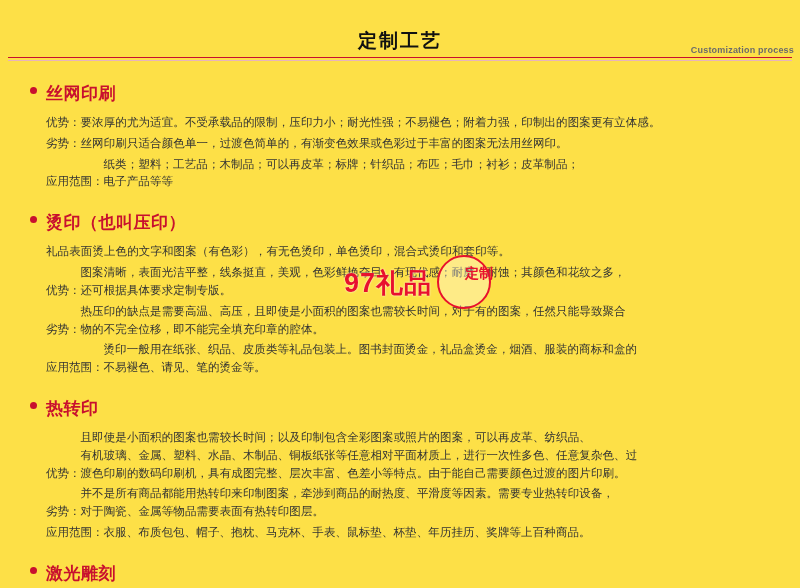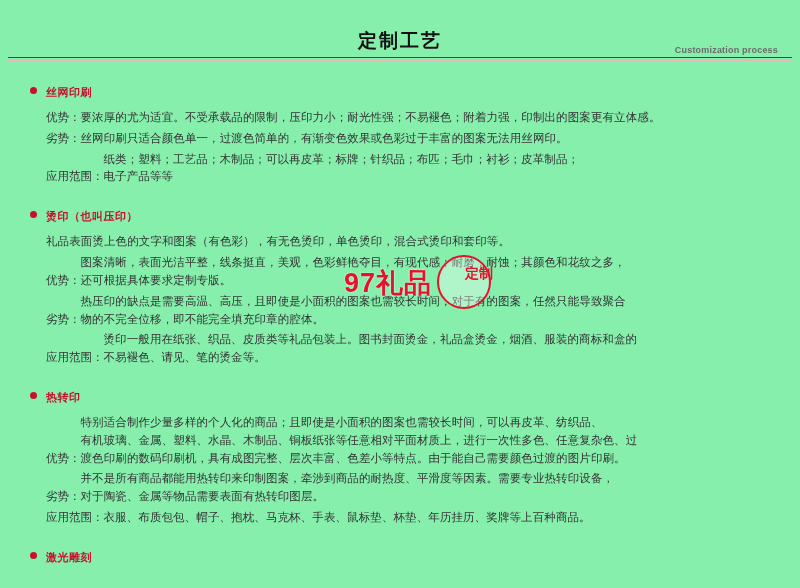--- a/index.html
+++ b/index.html
@@ -6,42 +6,42 @@
   html, body {
     margin: 0; padding: 0;
     width: 800px; height: 588px;
     background: #ffffff;
     font-family: "Liberation Sans", sans-serif;
   }
   .page {
     position: relative;
     width: 800px; height: 588px;
     overflow: hidden;
-    background: #86efac;
+    background: #fde047;
   }
 
   
   .header {
     position: relative;
     height: 72px;
   }
   .header-title {
     position: absolute;
     top: 28px;
     left: 0; right: 0;
     text-align: center;
     font-size: 19px;
     font-weight: bold;
     color: #111111;
     letter-spacing: 2px;
   }
   .header-sub {
     position: absolute;
     top: 45px;
-    right: 22px;
+    right: 6px;
     font-size: 9px;
     font-weight: bold;
     color: #6b6b6b;
     letter-spacing: 0.2px;
   }
   .header-rule {
     position: absolute;
     left: 8px; right: 8px;
     bottom: 14px;
     height: 1px;
@@ -69,21 +69,21 @@
   }
   .bullet {
     position: absolute;
     left: 0;
     top: 5px;
     width: 7px; height: 7px;
     border-radius: 50%;
     background: #c8102e;
   }
   .sec-title {
-    font-size: 11px;
+    font-size: 17px;
     font-weight: bold;
     color: #c8102e;
     letter-spacing: 0.5px;
   }
 
   .para {
     display: flex;
     align-items: flex-end;
     margin-bottom: 3px;
     padding-left: 16px;
@@ -218,21 +218,21 @@
     </div>
 
     <div class="section">
       <div class="sec-head">
         <span class="bullet"></span>
         <span class="sec-title">热转印</span>
       </div>
       <div class="para">
         <span class="para-label">优势：</span>
         <span class="para-body">
-          <span class="ln">特别适合制作少量多样的个人化的商品；且即使是小面积的图案也需较长时间，可以再皮革、纺织品、</span>
+          <span class="ln">且即使是小面积的图案也需较长时间；以及印制包含全彩图案或照片的图案，可以再皮革、纺织品、</span>
           <span class="ln">有机玻璃、金属、塑料、水晶、木制品、铜板纸张等任意相对平面材质上，进行一次性多色、任意复杂色、过</span>
           <span class="ln">渡色印刷的数码印刷机，具有成图完整、层次丰富、色差小等特点。由于能自己需要颜色过渡的图片印刷。</span>
         </span>
       </div>
       <div class="para">
         <span class="para-label">劣势：</span>
         <span class="para-body">
           <span class="ln">并不是所有商品都能用热转印来印制图案，牵涉到商品的耐热度、平滑度等因素。需要专业热转印设备，</span>
           <span class="ln">对于陶瓷、金属等物品需要表面有热转印图层。</span>
         </span>

